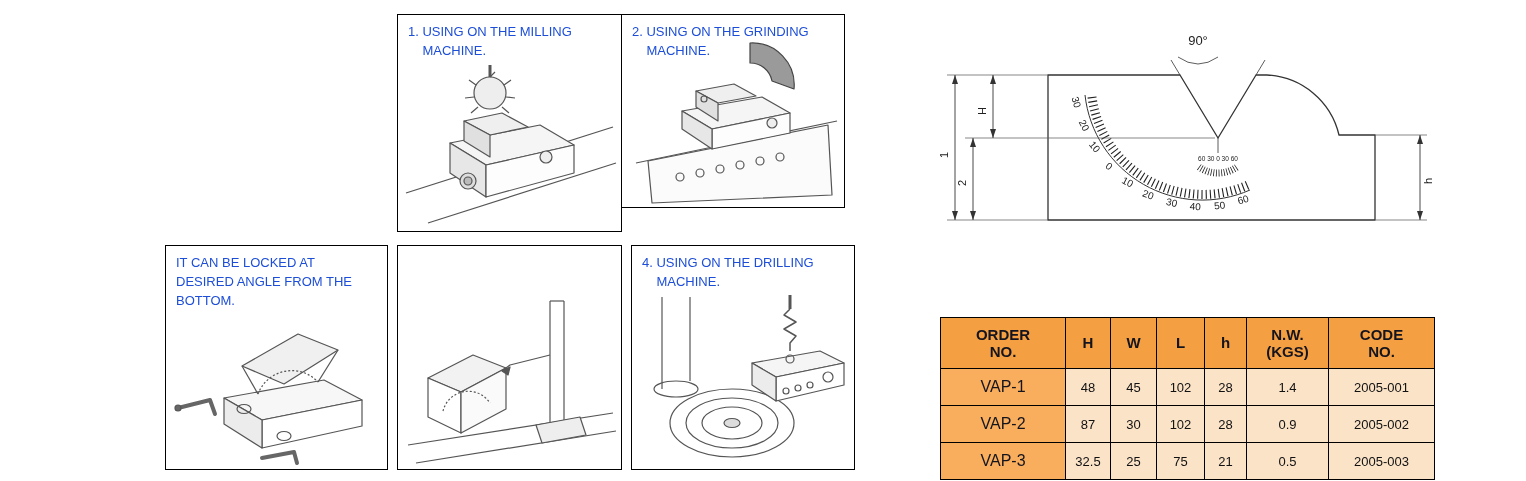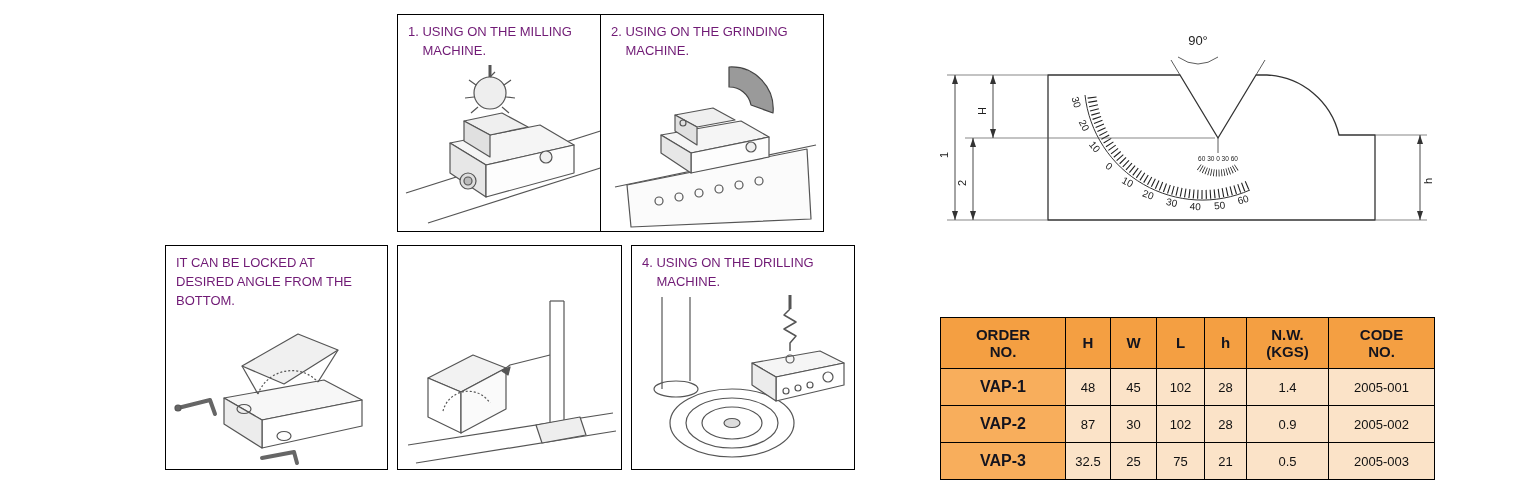--- a/index.html
+++ b/index.html
@@ -1,28 +1,28 @@
 <!DOCTYPE html>
 <html><head>
 <meta charset="utf-8">
 <style>
   html,body{margin:0;padding:0;background:#fff;}
   body{font-family:"Liberation Sans",sans-serif;color:#111;}
   .page{position:relative;width:1526px;height:481px;background:#fff;overflow:hidden;}
   .panel{position:absolute;border:1px solid #000;background:#fff;box-sizing:border-box;}
-  .caption{padding:8px 8px 0 10px;font-size:13px;line-height:1.45;white-space:pre-wrap;color:#701a75;}
+  .caption{padding:8px 8px 0 10px;font-size:13px;line-height:1.45;white-space:pre-wrap;color:#1d4ed8;}
   .illu{position:absolute;left:0;bottom:1px;width:100%;}
   .tech{position:absolute;left:935px;top:15px;width:505px;height:228px;}
   svg text{font-family:"Liberation Sans",sans-serif;fill:#222;}
   .unit{position:absolute;left:940px;top:287px;width:494px;text-align:right;font-size:15px;color:#111;}
   table.spec{position:absolute;left:940px;top:317px;width:494px;border-collapse:collapse;table-layout:fixed;background:#f97316;}
   table.spec th,table.spec td{border:1px solid #000;text-align:center;vertical-align:middle;padding:0;}
   table.spec th{background:#F49F42;font-weight:bold;font-size:15px;line-height:1.15;white-space:pre-line;height:50px;color:#14141e;}
   table.spec td{background:#FBE3C8;font-size:13px;height:36px;color:#111;}
-  table.spec td.order{background:#F8AE5C;font-weight:bold;font-size:16px;color:#14141e;}
+  table.spec td.order{background:#F8AE5C;font-weight:normal;font-size:16px;color:#14141e;}
 </style>
 </head>
 <body>
 
 <div class="page">
 
   <div class="panel" style="left:397px;top:14px;width:225px;height:218px">
     <div class="caption">1. USING ON THE MILLING
     MACHINE.</div>
     <svg class="illu" style="height:165px" viewBox="0 0 223 165">
@@ -37,21 +37,21 @@
         <polygon points="88,100 176,80 176,108 88,132" fill="#fdfdfd"></polygon>
         <polygon points="66,56 104,48 130,62 92,70" fill="#efefef"></polygon>
         <polygon points="66,56 92,70 92,92 66,76" fill="#e0e0e0"></polygon>
         <circle cx="148" cy="92" r="6" fill="#eeeeee"></circle>
         <circle cx="70" cy="116" r="8" fill="#dddddd"></circle>
         <circle cx="70" cy="116" r="4" fill="#bbbbbb"></circle>
       </g>
     </svg>
   </div>
 
-  <div class="panel" style="left:600px;top:14px;width:224px;height:218px">
+  <div class="panel" style="left:621px;top:14px;width:224px;height:194px">
     <div class="caption">2. USING ON THE GRINDING
     MACHINE.</div>
     <svg class="illu" style="height:165px" viewBox="0 0 222 165">
       <g stroke="#555" stroke-width="1.2" fill="none" stroke-linejoin="round">
         <path d="M128,2 A42,42 0 0 1 172,48 L150,40 A22,22 0 0 0 128,22 Z" fill="#9a9a9a" stroke="#444"></path>
         <line x1="14" y1="122" x2="215" y2="80"></line>
         <polygon points="26,120 206,84 210,154 30,162" fill="#fbfbfb"></polygon>
         <circle cx="58" cy="136" r="4"></circle>
           <circle cx="78" cy="132" r="4"></circle>
           <circle cx="98" cy="128" r="4"></circle>

